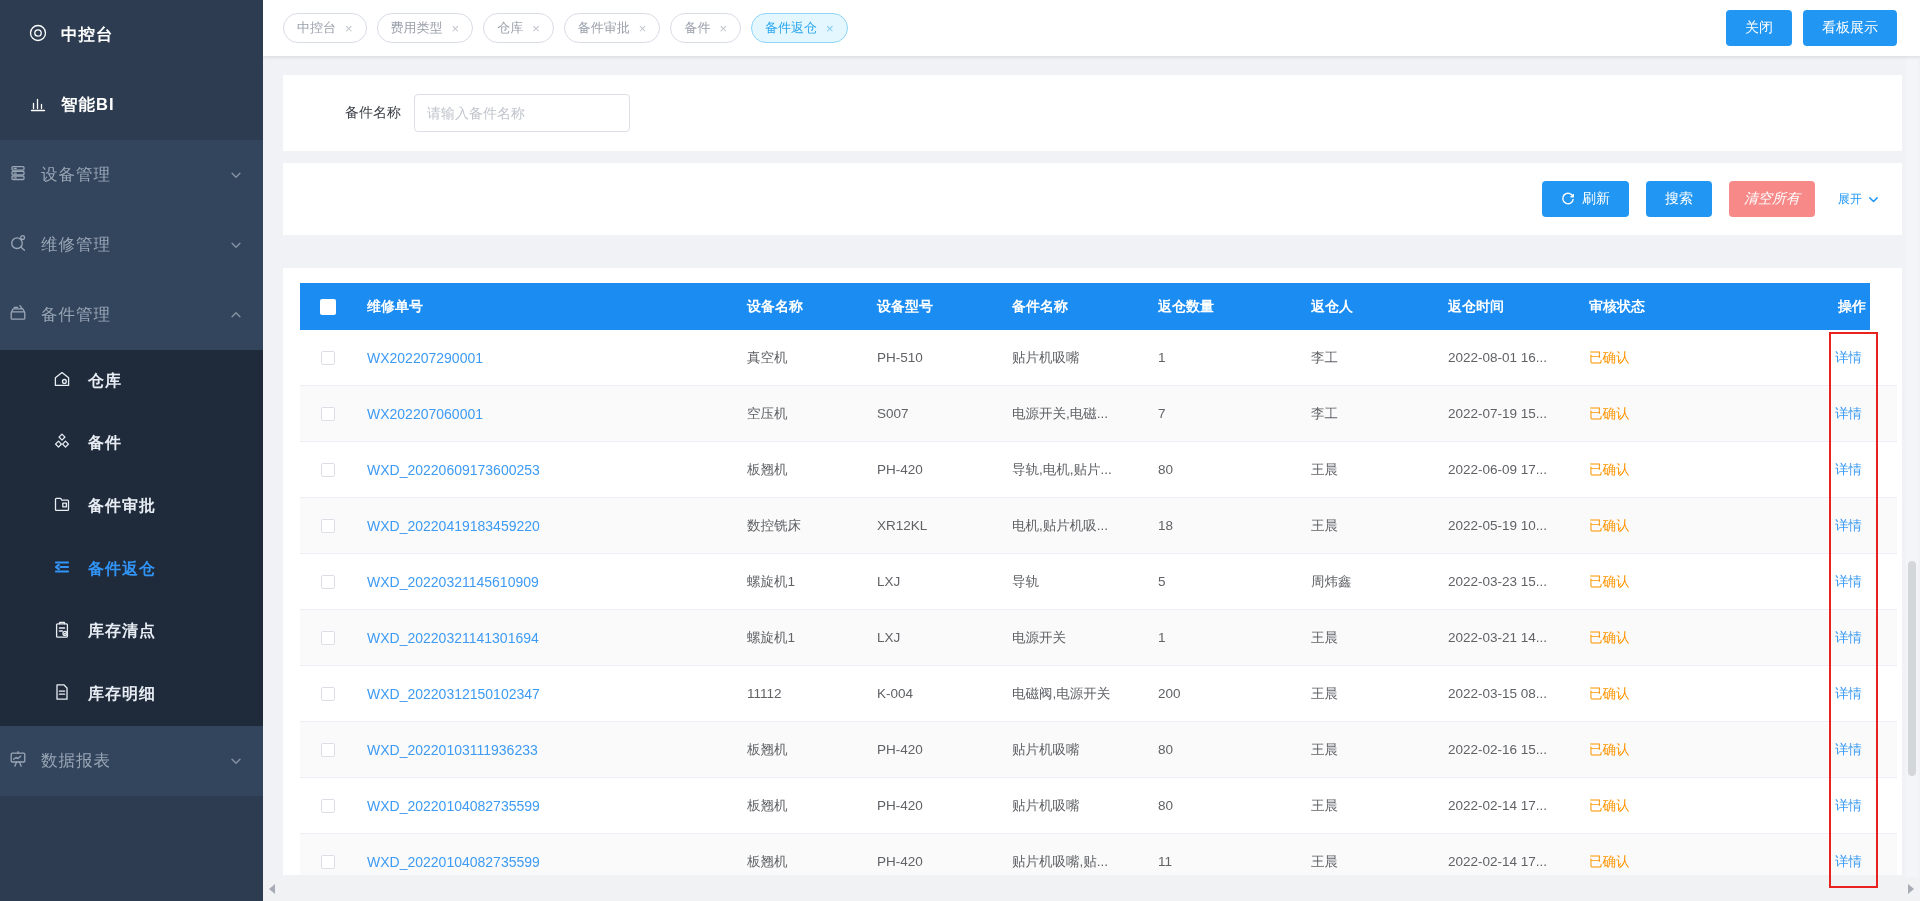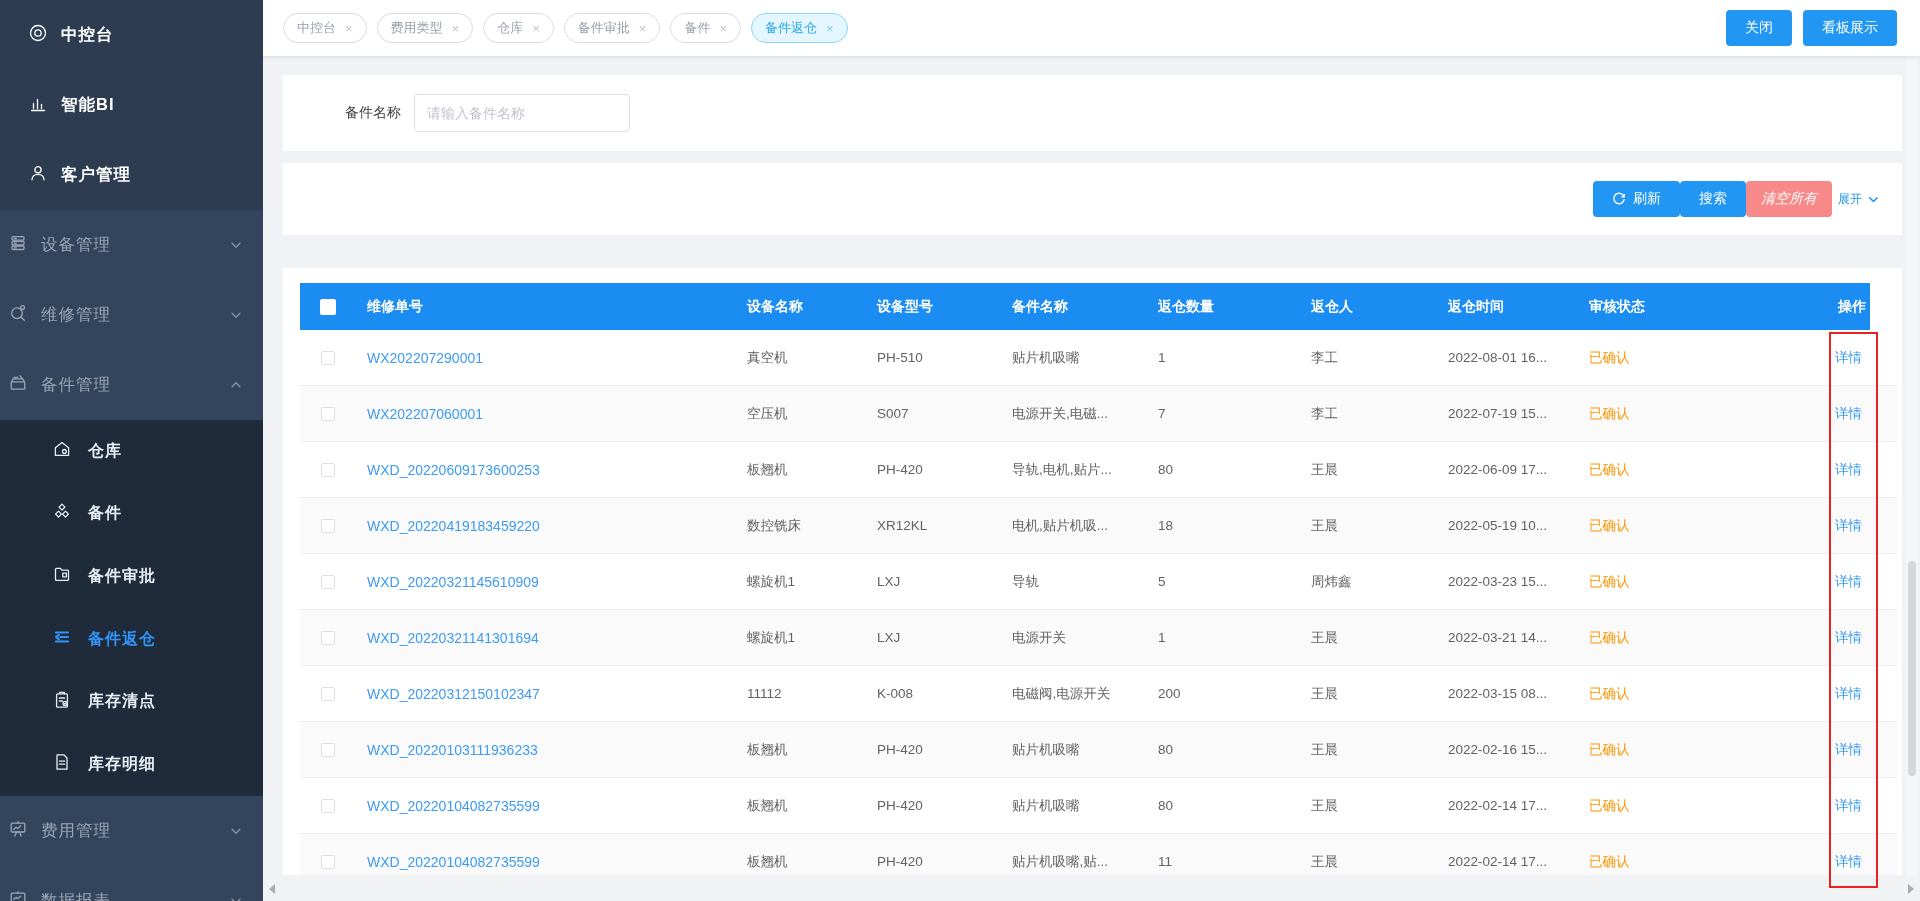--- a/index.html
+++ b/index.html
@@ -36,21 +36,21 @@
   .btn-salmon { background:#f78989; color:#fff; padding:0 15px;font-style:italic; }
 
   
   .panel { position:absolute; background:#fff; }
   #form-panel { left:283px; top:75px; width:1619px; height:76px; }
   .form-row { position:absolute; left:62px; top:19px; height:38px; display:flex; align-items:center; }
   .form-label { font-size:14px; color:#3a3f45; margin-right:13px; }
   .form-input { width:216px; height:38px; border:1px solid #dcdfe6; border-radius:4px; padding:3px 12px; font-size:14px; color:#606266; outline:none; font-family:inherit; }
   .form-input::placeholder { color:#c0c4cc; }
 
-  #toolbar-panel { left:283px; top:163px; width:1619px; height:72px; display:flex; align-items:center; justify-content:flex-end; padding-right:22px; }
+  #toolbar-panel { left:283px; top:163px; width:1619px; height:72px; display:flex; align-items:center; justify-content:flex-end; gap:17px; padding-right:22px; }
   .btn-refresh { display:inline-flex; align-items:center; gap:7px; }
   .expand-link { display:inline-flex; align-items:center; gap:5px; color:#2196f3; font-size:12px; cursor:pointer; margin-left:6px; }
 
   
   #table-panel { left:283px; top:268px; width:1619px; height:607px; overflow:hidden; }
   .table { position:absolute; left:17px; top:15px; width:1597px; }
   .thead { display:flex; height:47px; }
   .th { background:#1b8df2; color:#fff; font-size:14px; font-weight:bold; display:flex; align-items:center; padding-left:12px; }
   .th.right { justify-content:flex-end; padding-right:4px; padding-left:0; }
   .th.center { justify-content:center; padding-left:0; }
@@ -90,27 +90,20 @@
           </svg></span>
         <span class="lbl">中控台</span>
       </div>
       <div class="side-item strong">
         <span class="icn"><svg class="icon20" width="20" height="20" viewBox="0 0 20 20" fill="none" stroke="currentColor" stroke-width="1.3" stroke-linecap="round" stroke-linejoin="round">
             <path d="M5.5 15.5v-5M9.5 15.5v-9M13.5 15.5v-4"></path>
             <path d="M3.5 17.5h13"></path>
           </svg></span>
         <span class="lbl">智能BI</span>
       </div>
-      <div class="side-item strong">
-        <span class="icn"><svg class="icon20" width="20" height="20" viewBox="0 0 20 20" fill="none" stroke="currentColor" stroke-width="1.3" stroke-linecap="round" stroke-linejoin="round">
-            <circle cx="10" cy="6.8" r="3.1"></circle>
-            <path d="M4 16.8c0-3.4 2.7-5.4 6-5.4s6 2 6 5.4"></path>
-          </svg></span>
-        <span class="lbl">客户管理</span>
-      </div>
       <div class="side-item parent">
         <span class="icn"><svg class="icon20" width="20" height="20" viewBox="0 0 20 20" fill="none" stroke="currentColor" stroke-width="1.3" stroke-linecap="round" stroke-linejoin="round">
             <rect x="4" y="3.6" width="12" height="3.5" rx="1"></rect>
             <rect x="4" y="8.3" width="12" height="3.5" rx="1"></rect>
             <rect x="4" y="13" width="12" height="3.5" rx="1"></rect>
             <path d="M6.2 5.4h2M6.2 10.1h2M6.2 14.8h2"></path>
           </svg></span>
         <span class="lbl">设备管理</span>
         <span style="margin-left:auto;display:flex;">
           <svg class="chev" width="14" height="14" viewBox="0 0 16 16" fill="none" stroke="currentColor" stroke-width="1.6" stroke-linecap="round" stroke-linejoin="round">
@@ -186,33 +179,20 @@
             </svg></span>
           <span class="lbl">库存清点</span>
         </div>
         <div class="side-sub-item">
           <span class="icn"><svg class="icon20" width="20" height="20" viewBox="0 0 20 20" fill="none" stroke="currentColor" stroke-width="1.3" stroke-linecap="round" stroke-linejoin="round">
               <path d="M5 2.8h6.8l3.2 3.2v11.2H5z"></path>
               <path d="M7.4 9.2h5.2M7.4 12.2h5.2"></path>
             </svg></span>
           <span class="lbl">库存明细</span>
         </div>
-      </div>
-      <div class="side-item parent">
-        <span class="icn"><svg class="icon20" width="20" height="20" viewBox="0 0 20 20" fill="none" stroke="currentColor" stroke-width="1.3" stroke-linecap="round" stroke-linejoin="round">
-            <rect x="3.2" y="4.2" width="13.6" height="8.8" rx="1"></rect>
-            <path d="M10 2.6v1.6M6.8 17.2l1.8-4.2M13.2 17.2l-1.8-4.2"></path>
-            <path d="M5.6 10.4l2.4-2.2 1.8 1.4 2.8-2.8"></path>
-          </svg></span>
-        <span class="lbl">费用管理</span>
-        <span style="margin-left:auto;display:flex;">
-          <svg class="chev" width="14" height="14" viewBox="0 0 16 16" fill="none" stroke="currentColor" stroke-width="1.6" stroke-linecap="round" stroke-linejoin="round">
-            <path d="M3.5 6l4.5 4.5L12.5 6"></path>
-          </svg>
-        </span>
       </div>
       <div class="side-item parent">
         <span class="icn"><svg class="icon20" width="20" height="20" viewBox="0 0 20 20" fill="none" stroke="currentColor" stroke-width="1.3" stroke-linecap="round" stroke-linejoin="round">
             <rect x="3.2" y="4.2" width="13.6" height="8.8" rx="1"></rect>
             <path d="M10 2.6v1.6M6.8 17.2l1.8-4.2M13.2 17.2l-1.8-4.2"></path>
             <path d="M5.6 10.2l2.4-1.8 1.8 1.2 2.8-2.4"></path>
           </svg></span>
         <span class="lbl">数据报表</span>
         <span style="margin-left:auto;display:flex;">
           <svg class="chev" width="14" height="14" viewBox="0 0 16 16" fill="none" stroke="currentColor" stroke-width="1.6" stroke-linecap="round" stroke-linejoin="round">
@@ -425,21 +405,21 @@
             <div class="td c10"></div>
           </div>
           <div class="tr">
             <div class="td center c0">
               <span class="cb"></span>
             </div>
             <div class="td c1">
               <span class="link order-link">WXD_20220312150102347</span>
             </div>
             <div class="td c2">11112</div>
-            <div class="td c3">K-008</div>
+            <div class="td c3">K-004</div>
             <div class="td c4">电磁阀,电源开关</div>
             <div class="td c5">200</div>
             <div class="td c6">王晨</div>
             <div class="td c7">2022-03-15 08...</div>
             <div class="td c8">
               <span class="status-orange">已确认</span>
             </div>
             <div class="td right c9">
               <span class="link">详情</span>
             </div>

